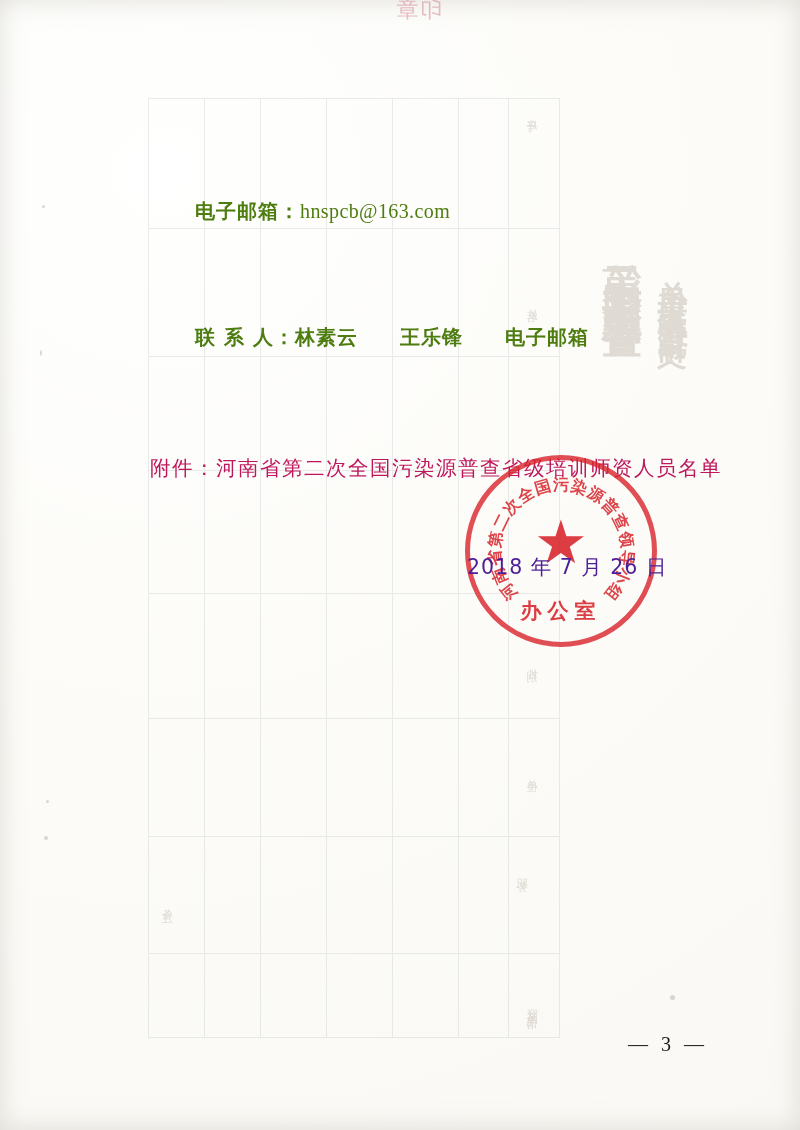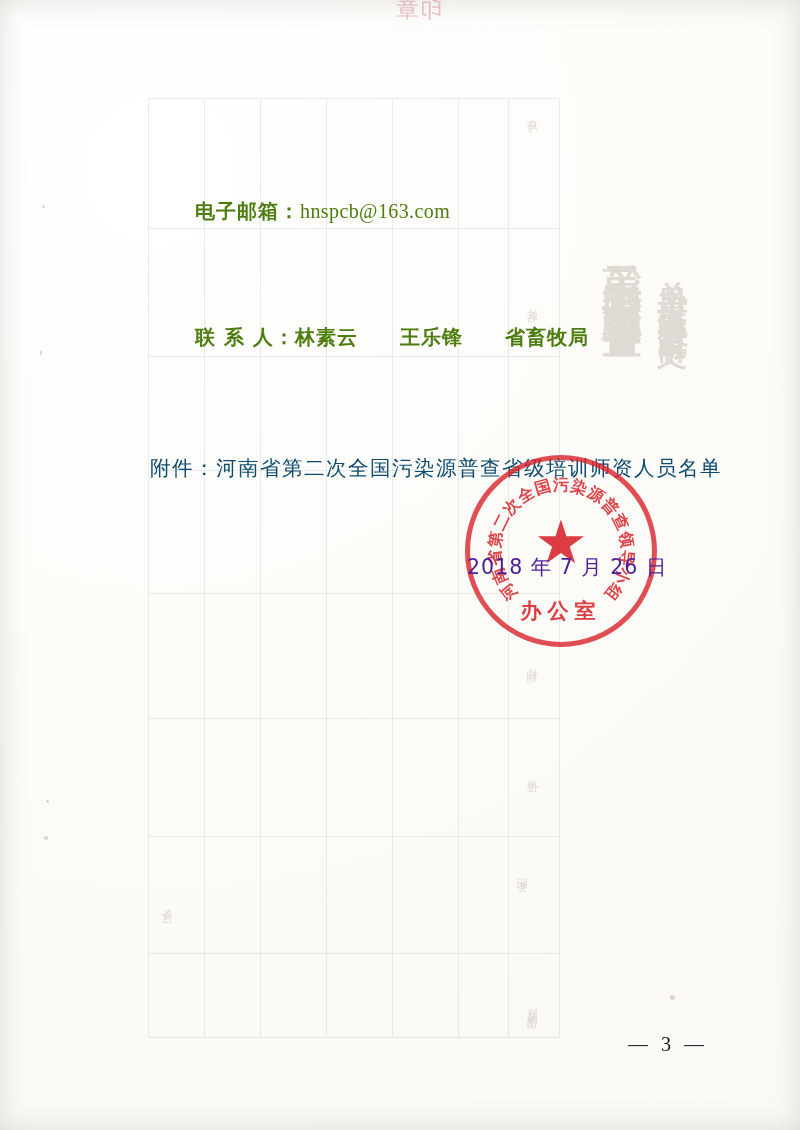--- a/index.html
+++ b/index.html
@@ -128,21 +128,21 @@
   }
   .line .mono {
     font-family: "Liberation Serif", serif;
     letter-spacing: 0.4px;
   }
   .gap { height: 22px; }
 
   .attach-line {
     margin-top: 26px;
     font-size: 20.5px;
-    color: #0c4a6e;
+    color: #be185d;
     line-height: 40px;
     white-space: nowrap;
   }
   .attach-line .cn {
     font-family: "DejaVu Sans", sans-serif;
     letter-spacing: 1.5px;
   }
 
   
   .date-line {
@@ -277,21 +277,21 @@
   <div class="bleed-smalltext" style="left:525px; top:1000px;">联系电话</div>
   <div class="bleed-smalltext" style="left:160px; top:900px;">备注</div>
 
   <div class="body-text">
 
     <div class="line">
       <span class="cn">电子邮箱：</span><span class="mono">hnspcb@163.com</span>
     </div>
 
     <div class="line">
-      <span class="cn">联 系 人：</span><span class="cn">林素云　　王乐锋　　省畜牧局</span>
+      <span class="cn">联 系 人：</span><span class="cn">林素云　　王乐锋　　电子邮箱</span>
     </div>
 
 
 
     <div class="gap"></div>
 
     <div class="attach-line">
       <span class="cn">附件：河南省第二次全国污染源普查省级培训师资人员名单</span>
     </div>
   </div>

